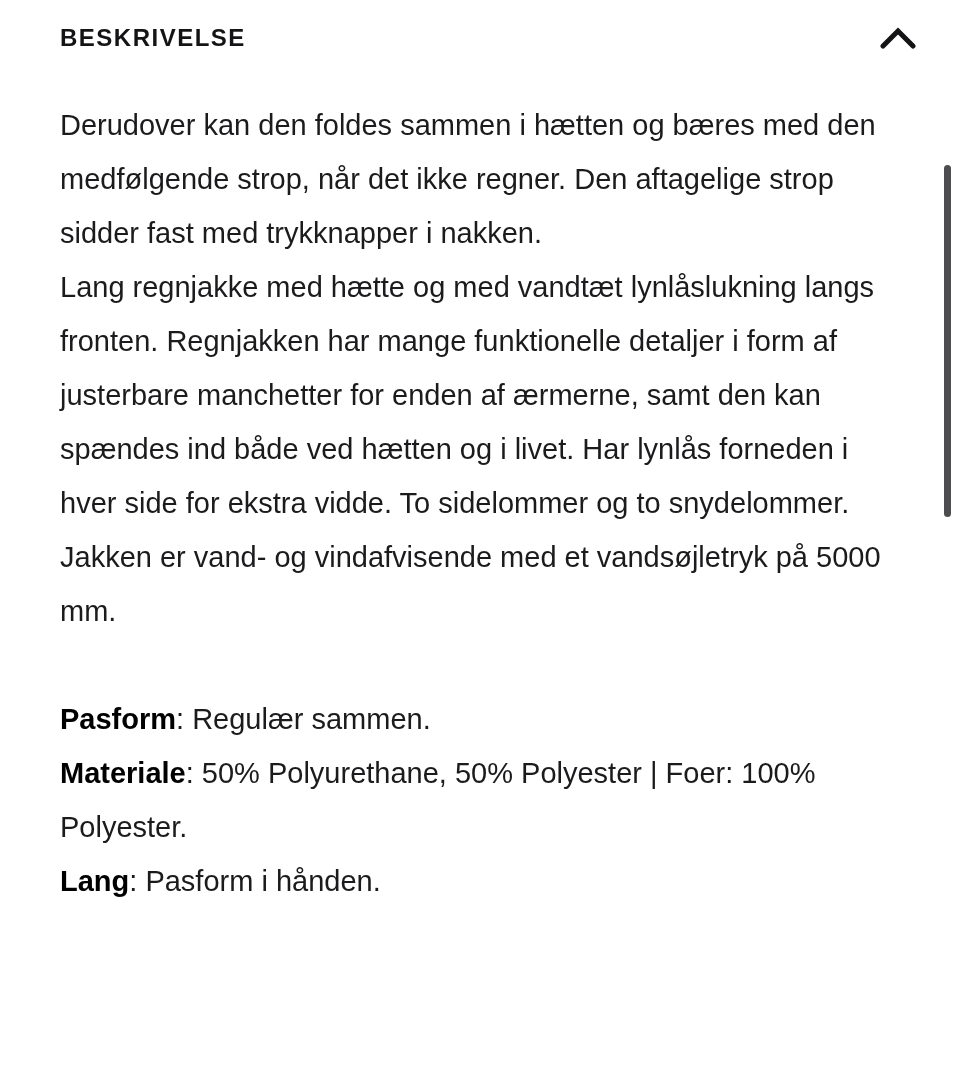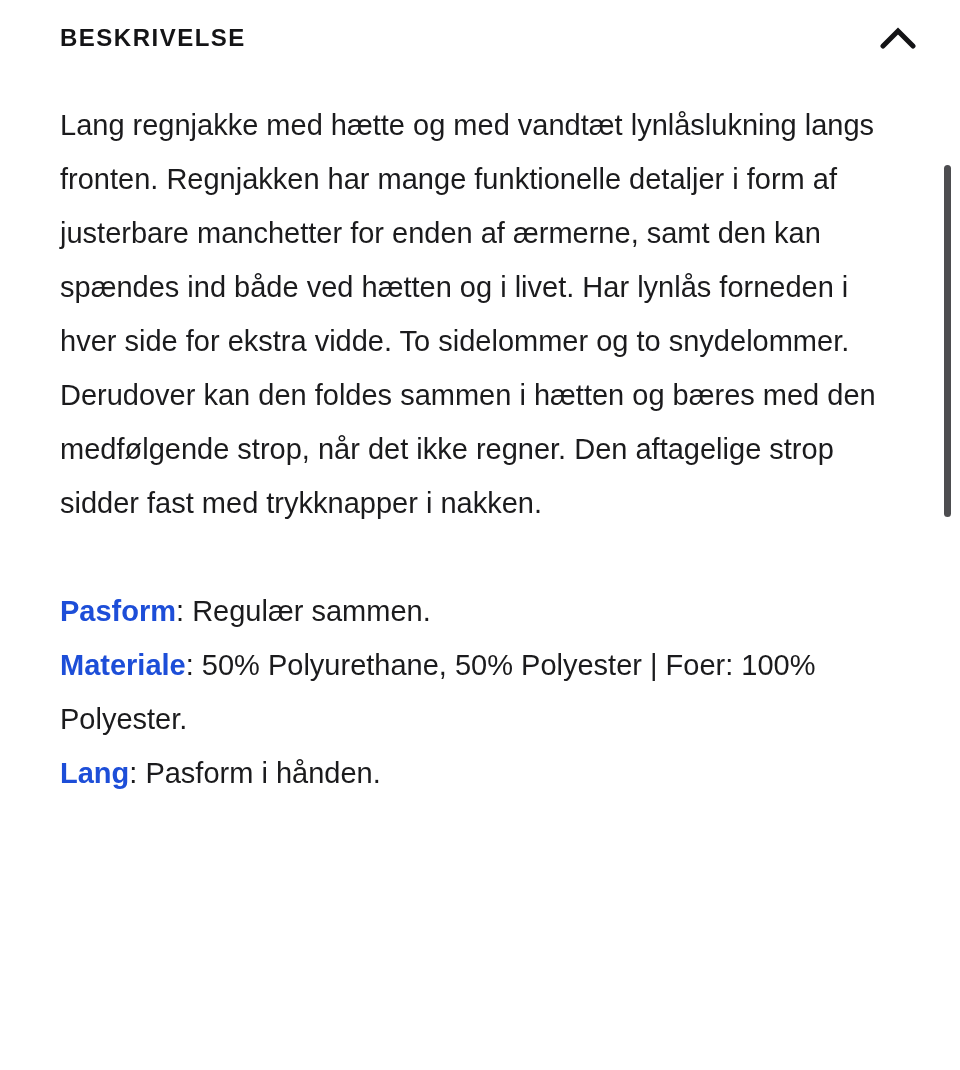--- a/index.html
+++ b/index.html
@@ -45,21 +45,21 @@
     color: #1b1b1d;
   }
   .description-body p {
     margin: 0;
   }
   .specs {
     margin-top: 54px;
   }
   .spec-row strong {
     font-weight: 700;
-    color: #1d4ed8;
+    color: #000000;
   }
   .scrollbar-thumb {
     position: absolute;
     right: 9px;
     top: 165px;
     width: 7px;
     height: 352px;
     border-radius: 4px;
     background: #4d4d50;
   }
@@ -72,22 +72,23 @@
   <div class="accordion-header">
     <div class="section-title">BESKRIVELSE</div>
     <span class="chevron">
       <svg width="36" height="22" viewBox="0 0 36 22" aria-hidden="true">
         <polyline points="3,19 18,4 33,19" fill="none" stroke="#141416" stroke-width="5" stroke-linecap="round" stroke-linejoin="miter"></polyline>
       </svg>
     </span>
   </div>
 
   <div class="description-body">
+    <p>Derudover kan den foldes sammen i hætten og bæres med den medfølgende strop, når det ikke regner. Den aftagelige strop sidder fast med trykknapper i nakken.</p>
     <p>Lang regnjakke med hætte og med vandtæt lynlåslukning langs fronten. Regnjakken har mange funktionelle detaljer i form af justerbare manchetter for enden af ærmerne, samt den kan spændes ind både ved hætten og i livet. Har lynlås forneden i hver side for ekstra vidde. To sidelommer og to snydelommer.</p>
-    <p>Derudover kan den foldes sammen i hætten og bæres med den medfølgende strop, når det ikke regner. Den aftagelige strop sidder fast med trykknapper i nakken.</p>
+    <p>Jakken er vand- og vindafvisende med et vandsøjletryk på 5000 mm.</p>
 
     <div class="specs">
       <p class="spec-row"><strong>Pasform</strong><span>: Regulær sammen.</span></p>
       <p class="spec-row"><strong>Materiale</strong><span>: 50% Polyurethane, 50% Polyester | Foer: 100% Polyester.</span></p>
       <p class="spec-row"><strong>Lang</strong><span>: Pasform i hånden.</span></p>
     </div>
   </div>
 
   <div class="scrollbar-thumb"></div>
 

